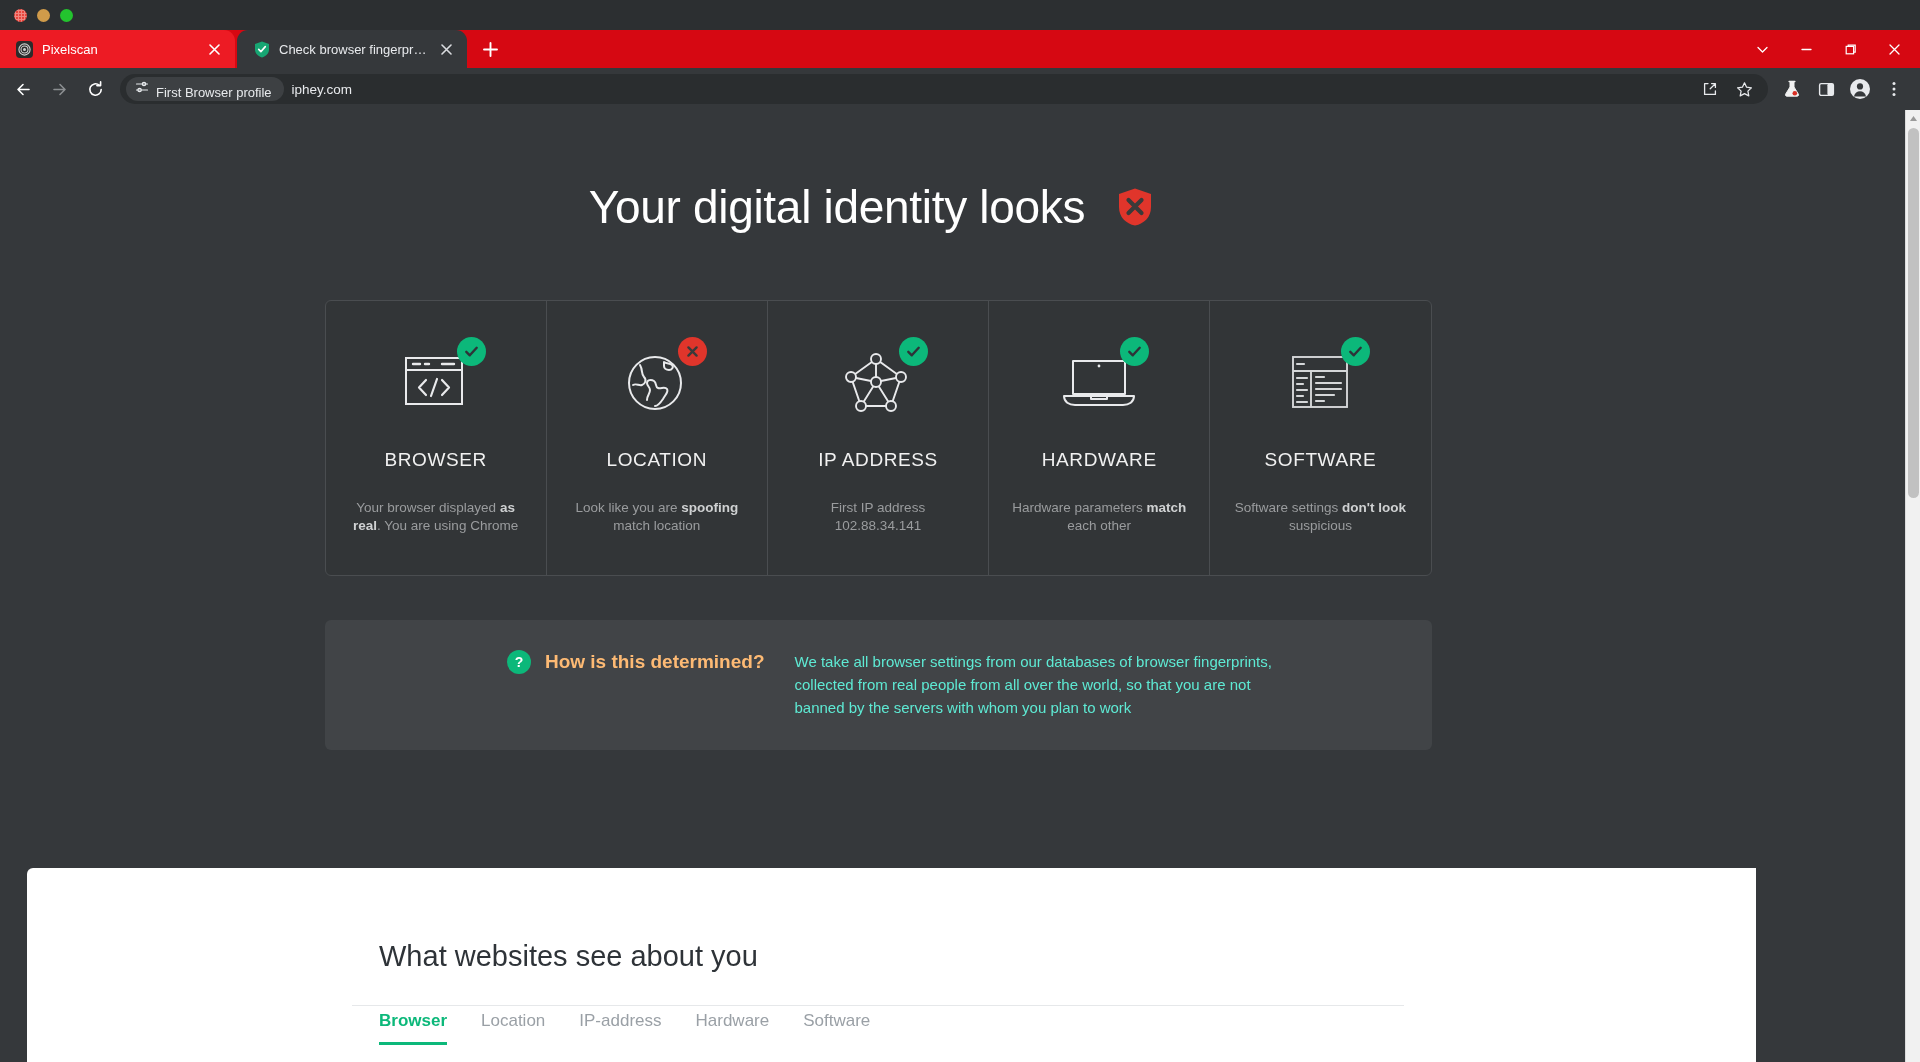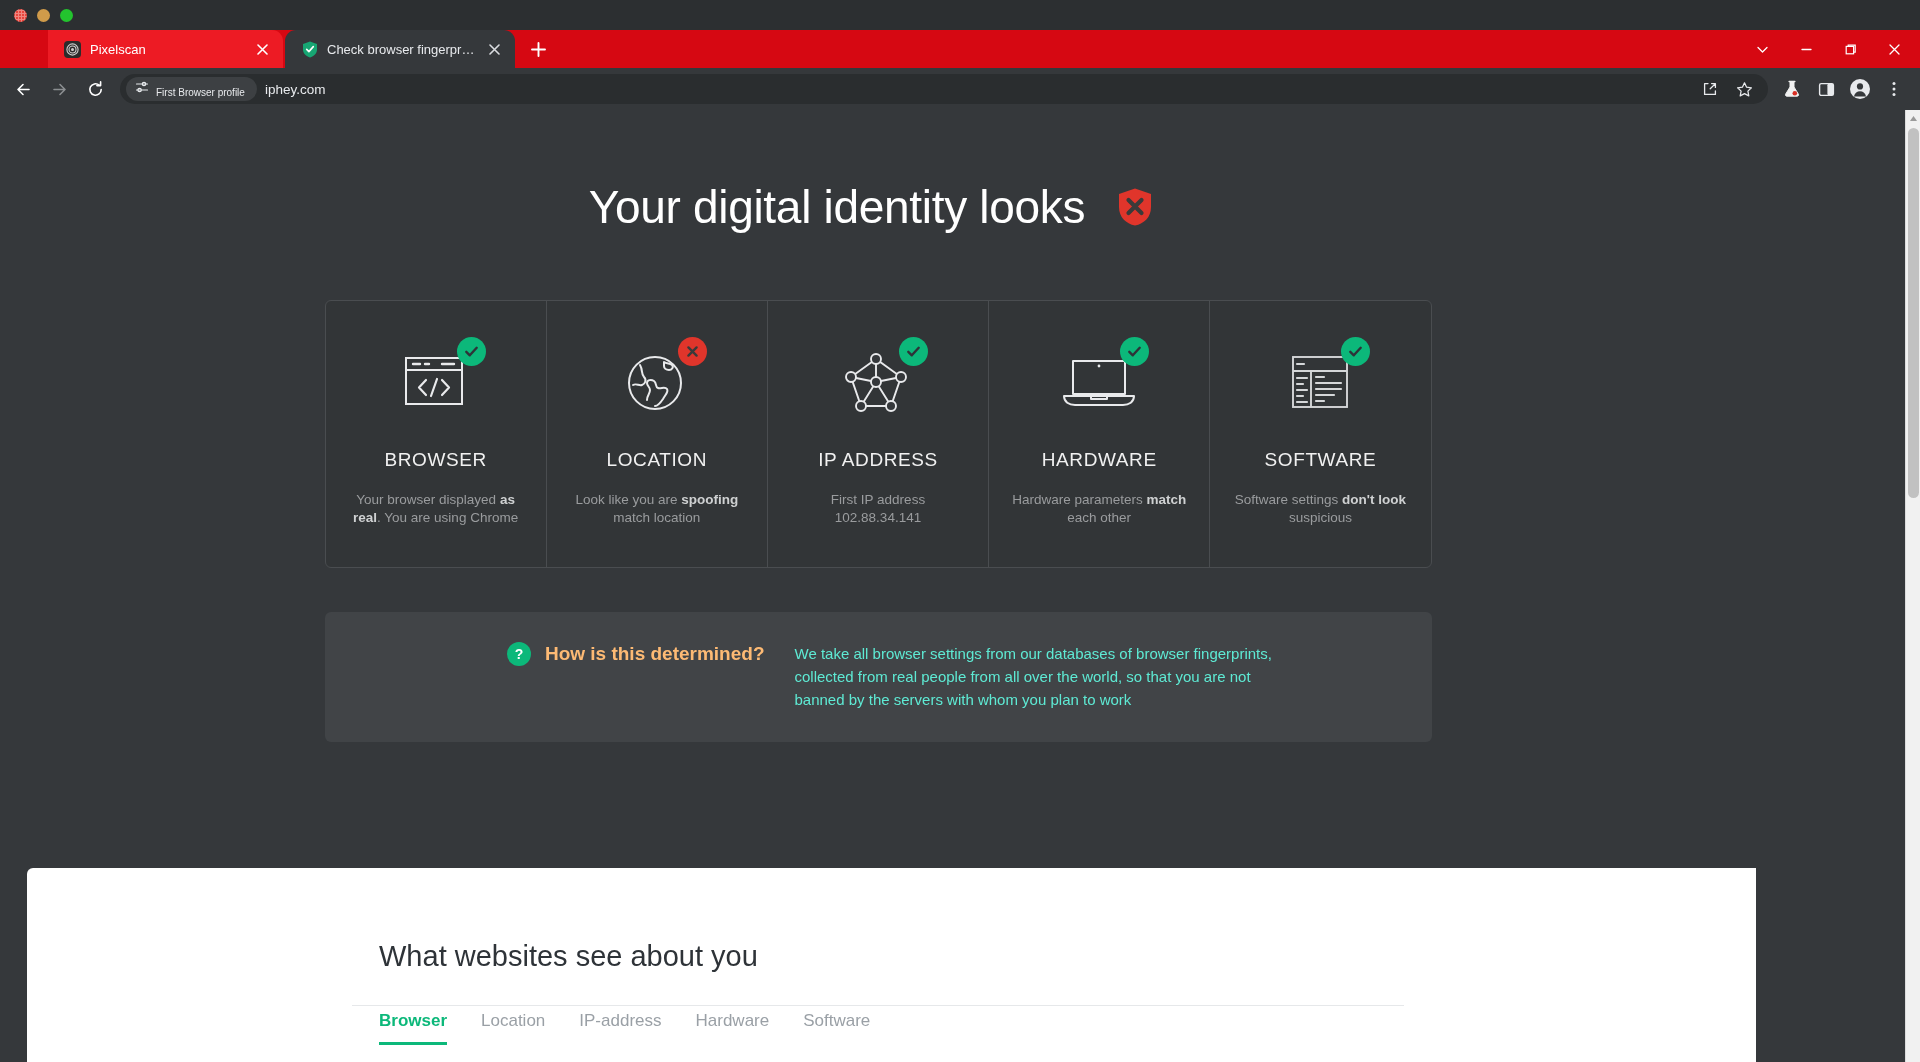--- a/index.html
+++ b/index.html
@@ -20,21 +20,20 @@
   }
   .dot { width:13px; height:13px; border-radius:50%; }
   .dot.red   { background:#e8453c; background-image:radial-gradient(circle, rgba(255,255,255,.35) 1px, transparent 1.3px); background-size:3px 3px; }
   .dot.amber { background:#d09b4a; }
   .dot.green { background:#23c32e; }
 
   
   .tabstrip {
     height:38px; background:#d60812; display:flex; align-items:flex-end;
     position:relative;
-    padding-left:48px;
   }
   .tab {
     height:38px; display:flex; align-items:center; gap:9px;
     padding:0 12px 0 16px; position:relative; min-width:120px;
   }
   .tab-1 { width:235px; background:#ed1b24; border-top-right-radius:11px; border-top-left-radius:0; }
   .tab-2 { width:230px; background:#35383b; border-top-left-radius:11px; border-top-right-radius:11px; margin-left:2px; }
   .tab-favicon { width:17px; height:17px; flex:0 0 17px; display:flex; align-items:center; justify-content:center; }
   .favicon-pixelscan {
     width:17px; height:17px; border-radius:4px; background:#2b2b2b;
@@ -58,21 +57,21 @@
   }
   .navbtn { width:34px; height:34px; display:flex; align-items:center; justify-content:center; border-radius:50%; }
   .omnibox {
     flex:1; height:30px; background:#2a2d2f; border-radius:16px;
     display:flex; align-items:center; padding:0 8px 0 6px; margin-left:6px; margin-right:6px; gap:8px;
   }
   .profile-pill {
     height:24px; background:#3d4043; border-radius:13px; display:flex; align-items:center;
     gap:7px; padding:0 12px 0 9px;
   }
-  .profile-pill-label { font-size:10px; color:#e8eaed; white-space:nowrap;margin-top:7px; }
+  .profile-pill-label { font-size:13px; color:#e8eaed; white-space:nowrap;margin-top:7px; }
   .omnibox-url { font-size:13.5px; color:#e8eaed; }
   .tb-icon { width:32px; height:32px; display:flex; align-items:center; justify-content:center; flex:0 0 32px; }
   .omni-right { display:flex; align-items:center; gap:2px; margin-left:auto; }
 
   
   .viewport {
     position:absolute; top:110px; left:0; width:1756px; height:952px;
     background:#35383b; overflow:hidden;
   }
 
@@ -98,21 +97,21 @@
   .badge {
     position:absolute; top:-6px; right:-2px; width:29px; height:29px; border-radius:50%;
     display:flex; align-items:center; justify-content:center;
   }
   .badge.ok   { background:#0cb87a; }
   .badge.bad  { background:#e0352b; }
   .card-title {
     margin-top:28px; font-size:19px; color:#f1f1f1; letter-spacing:.6px; font-weight:400;
   }
   .card-desc {
-    margin-top:20px; font-size:13.5px; line-height:1.33; color:#9a9c9e; text-align:center; max-width:180px;
+    margin-top:28px; font-size:13.5px; line-height:1.33; color:#9a9c9e; text-align:center; max-width:180px;
   }
   .card-desc b { color:#cfd1d2; font-weight:700; }
 
   
   .infobox {
     width:1107px; margin:44px auto 0; background:#414447; border-radius:6px;
     display:flex; align-items:flex-start; padding:30px 40px 30px 0; min-height:110px;
   }
   .info-left { display:flex; align-items:center; gap:14px; width:470px; justify-content:flex-end; padding-right:30px; }
   .qmark {

